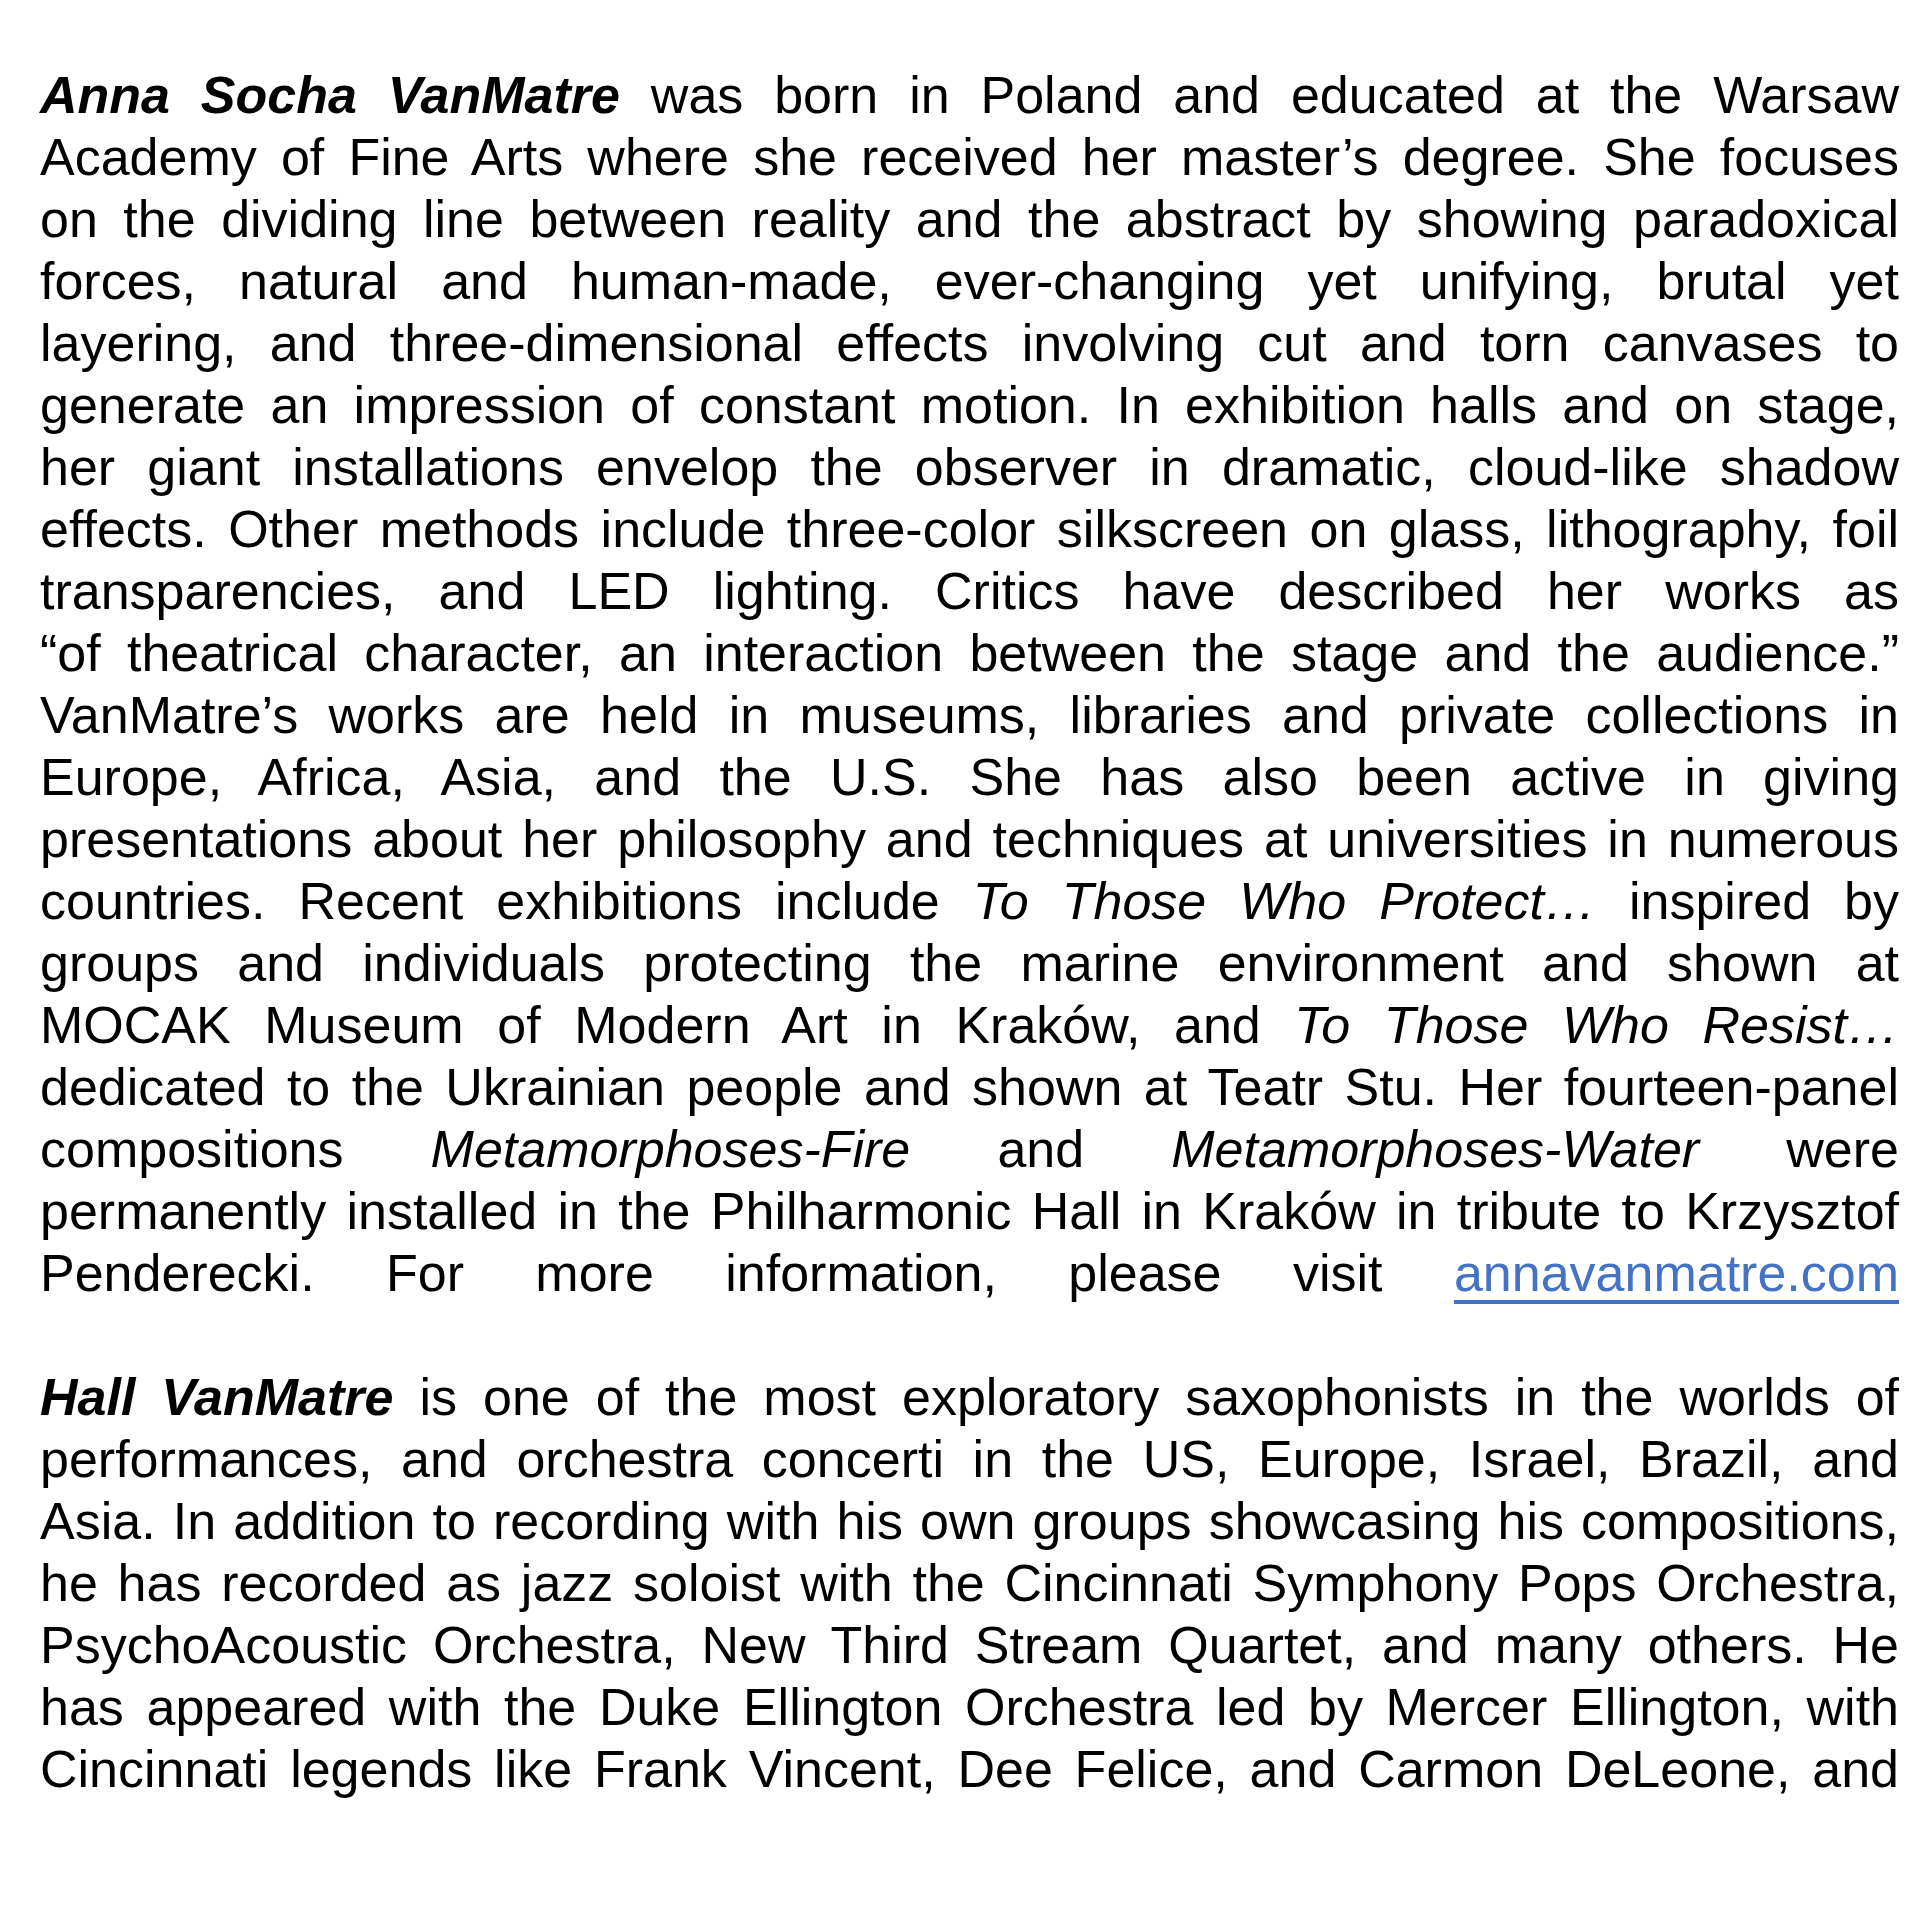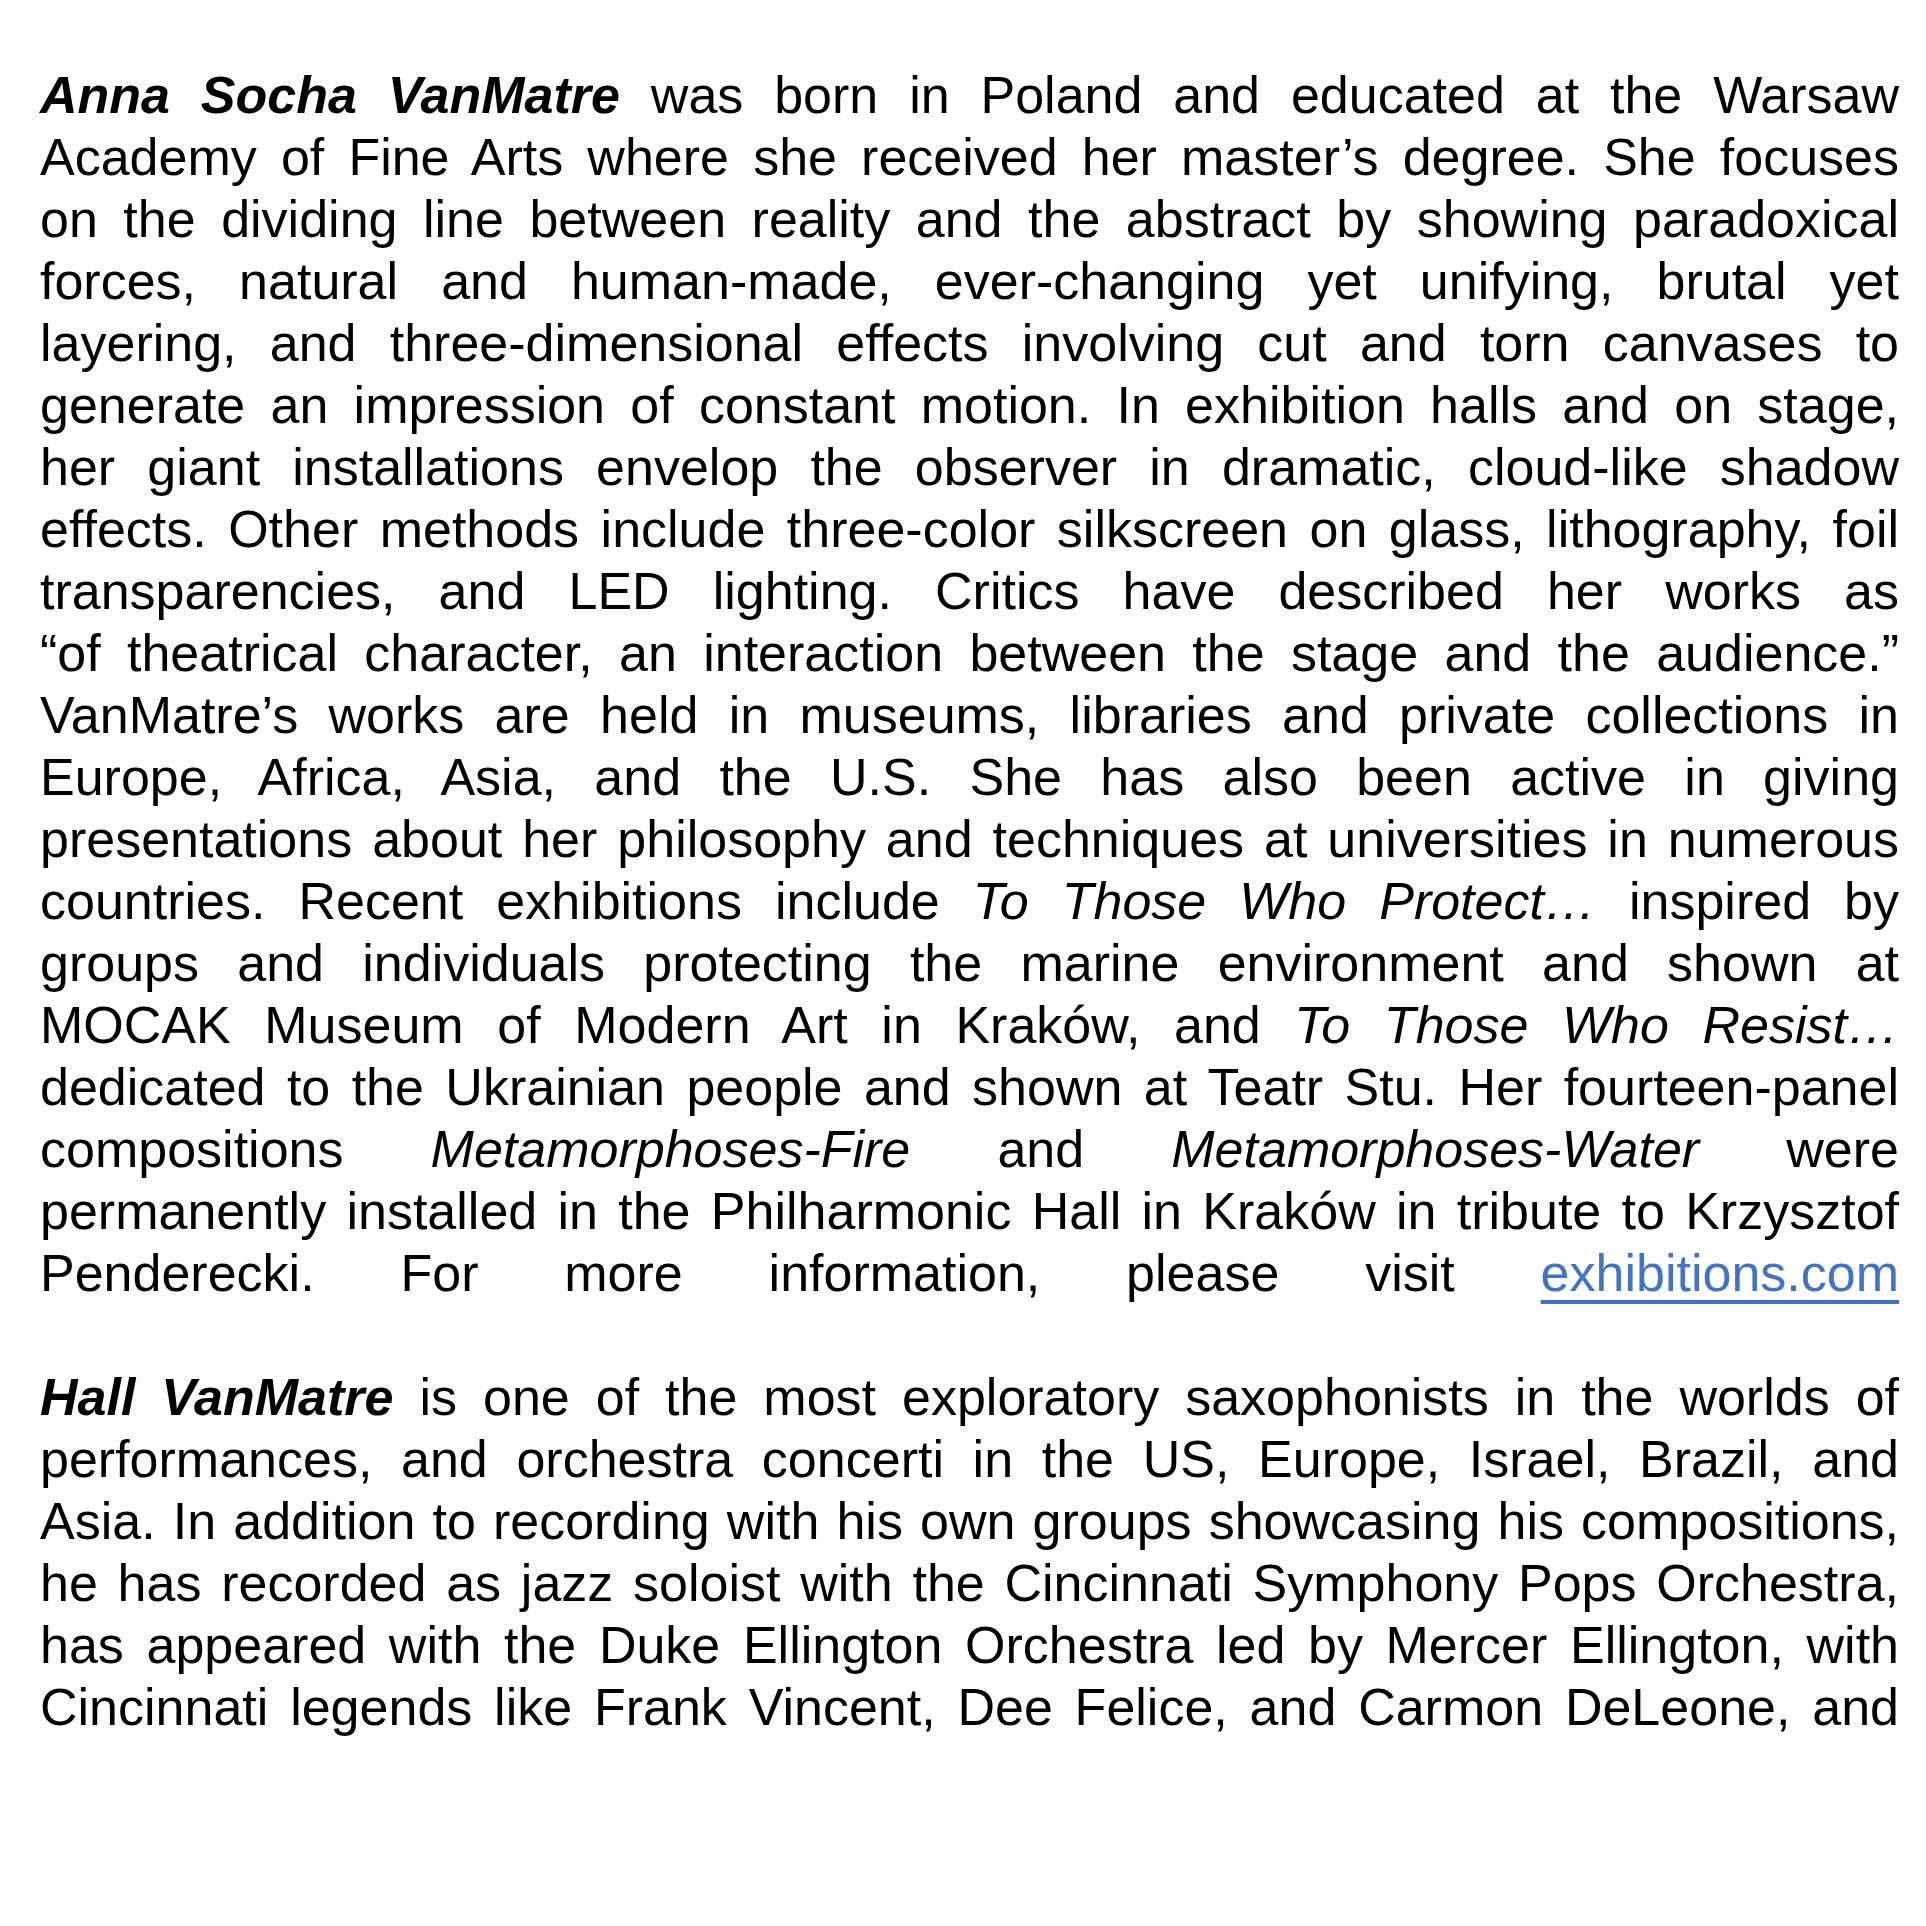--- a/index.html
+++ b/index.html
@@ -59,25 +59,26 @@
         <div class="line"><span>“of theatrical character, an interaction between the stage and the audience.”</span></div>
         <div class="line"><span>VanMatre’s works are held in museums, libraries and private collections in</span></div>
         <div class="line"><span>Europe, Africa, Asia, and the U.S. She has also been active in giving</span></div>
         <div class="line"><span>presentations about her philosophy and techniques at universities in numerous</span></div>
         <div class="line"><span>countries. Recent exhibitions include </span><span class="i">To Those Who Protect…</span><span> inspired by</span></div>
         <div class="line"><span>groups and individuals protecting the marine environment and shown at</span></div>
         <div class="line"><span>MOCAK Museum of Modern Art in Kraków, and </span><span class="i">To Those Who Resist…</span></div>
         <div class="line"><span>dedicated to the Ukrainian people and shown at Teatr Stu. Her fourteen-panel</span></div>
         <div class="line"><span>compositions </span><span class="i">Metamorphoses-Fire</span><span> and </span><span class="i">Metamorphoses-Water</span><span> were</span></div>
         <div class="line"><span>permanently installed in the Philharmonic Hall in Kraków in tribute to Krzysztof</span></div>
-        <div class="line"><span>Penderecki. For more information, please visit </span><a class="link" href="#">exhibitions.com</a></div>
+        <div class="line"><span>Penderecki. For more information, please visit </span><a class="link" href="#">annavanmatre.com</a></div>
       </div>
       <div class="para">
         <div class="line"><span class="b">Hall VanMatre</span><span> is one of the most exploratory saxophonists in the worlds of</span></div>
         <div class="line"><span>performances, and orchestra concerti in the US, Europe, Israel, Brazil, and</span></div>
         <div class="line"><span>Asia. In addition to recording with his own groups showcasing his compositions,</span></div>
         <div class="line"><span>he has recorded as jazz soloist with the Cincinnati Symphony Pops Orchestra,</span></div>
+        <div class="line"><span>PsychoAcoustic Orchestra, New Third Stream Quartet, and many others. He</span></div>
         <div class="line"><span>has appeared with the Duke Ellington Orchestra led by Mercer Ellington, with</span></div>
         <div class="line"><span>Cincinnati legends like Frank Vincent, Dee Felice, and Carmon DeLeone, and</span></div>
       </div>
     </div>
 </div>
 
 
 </body></html>

